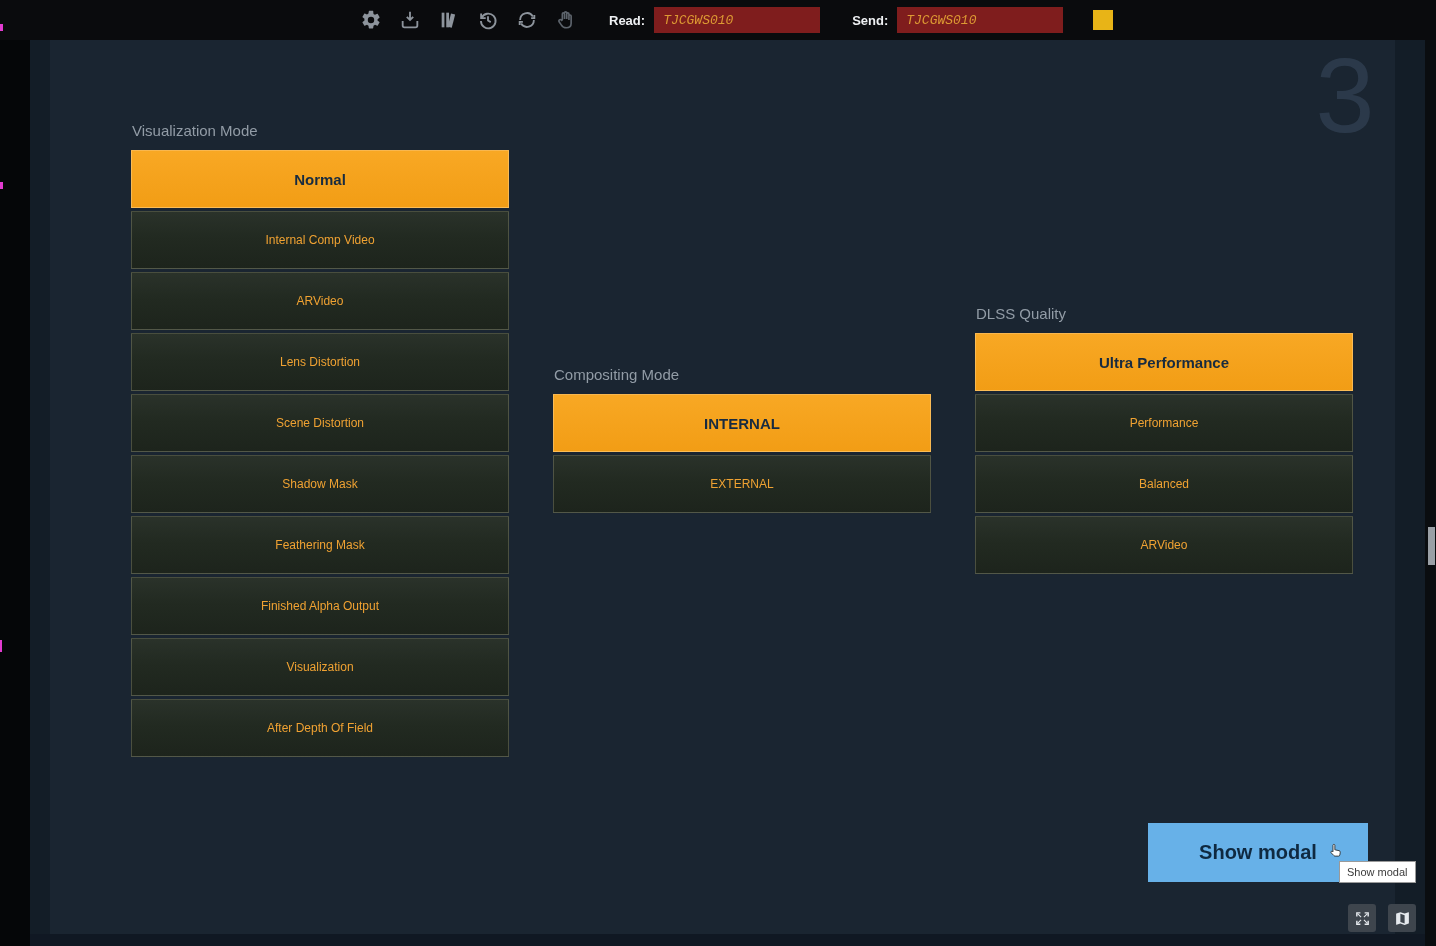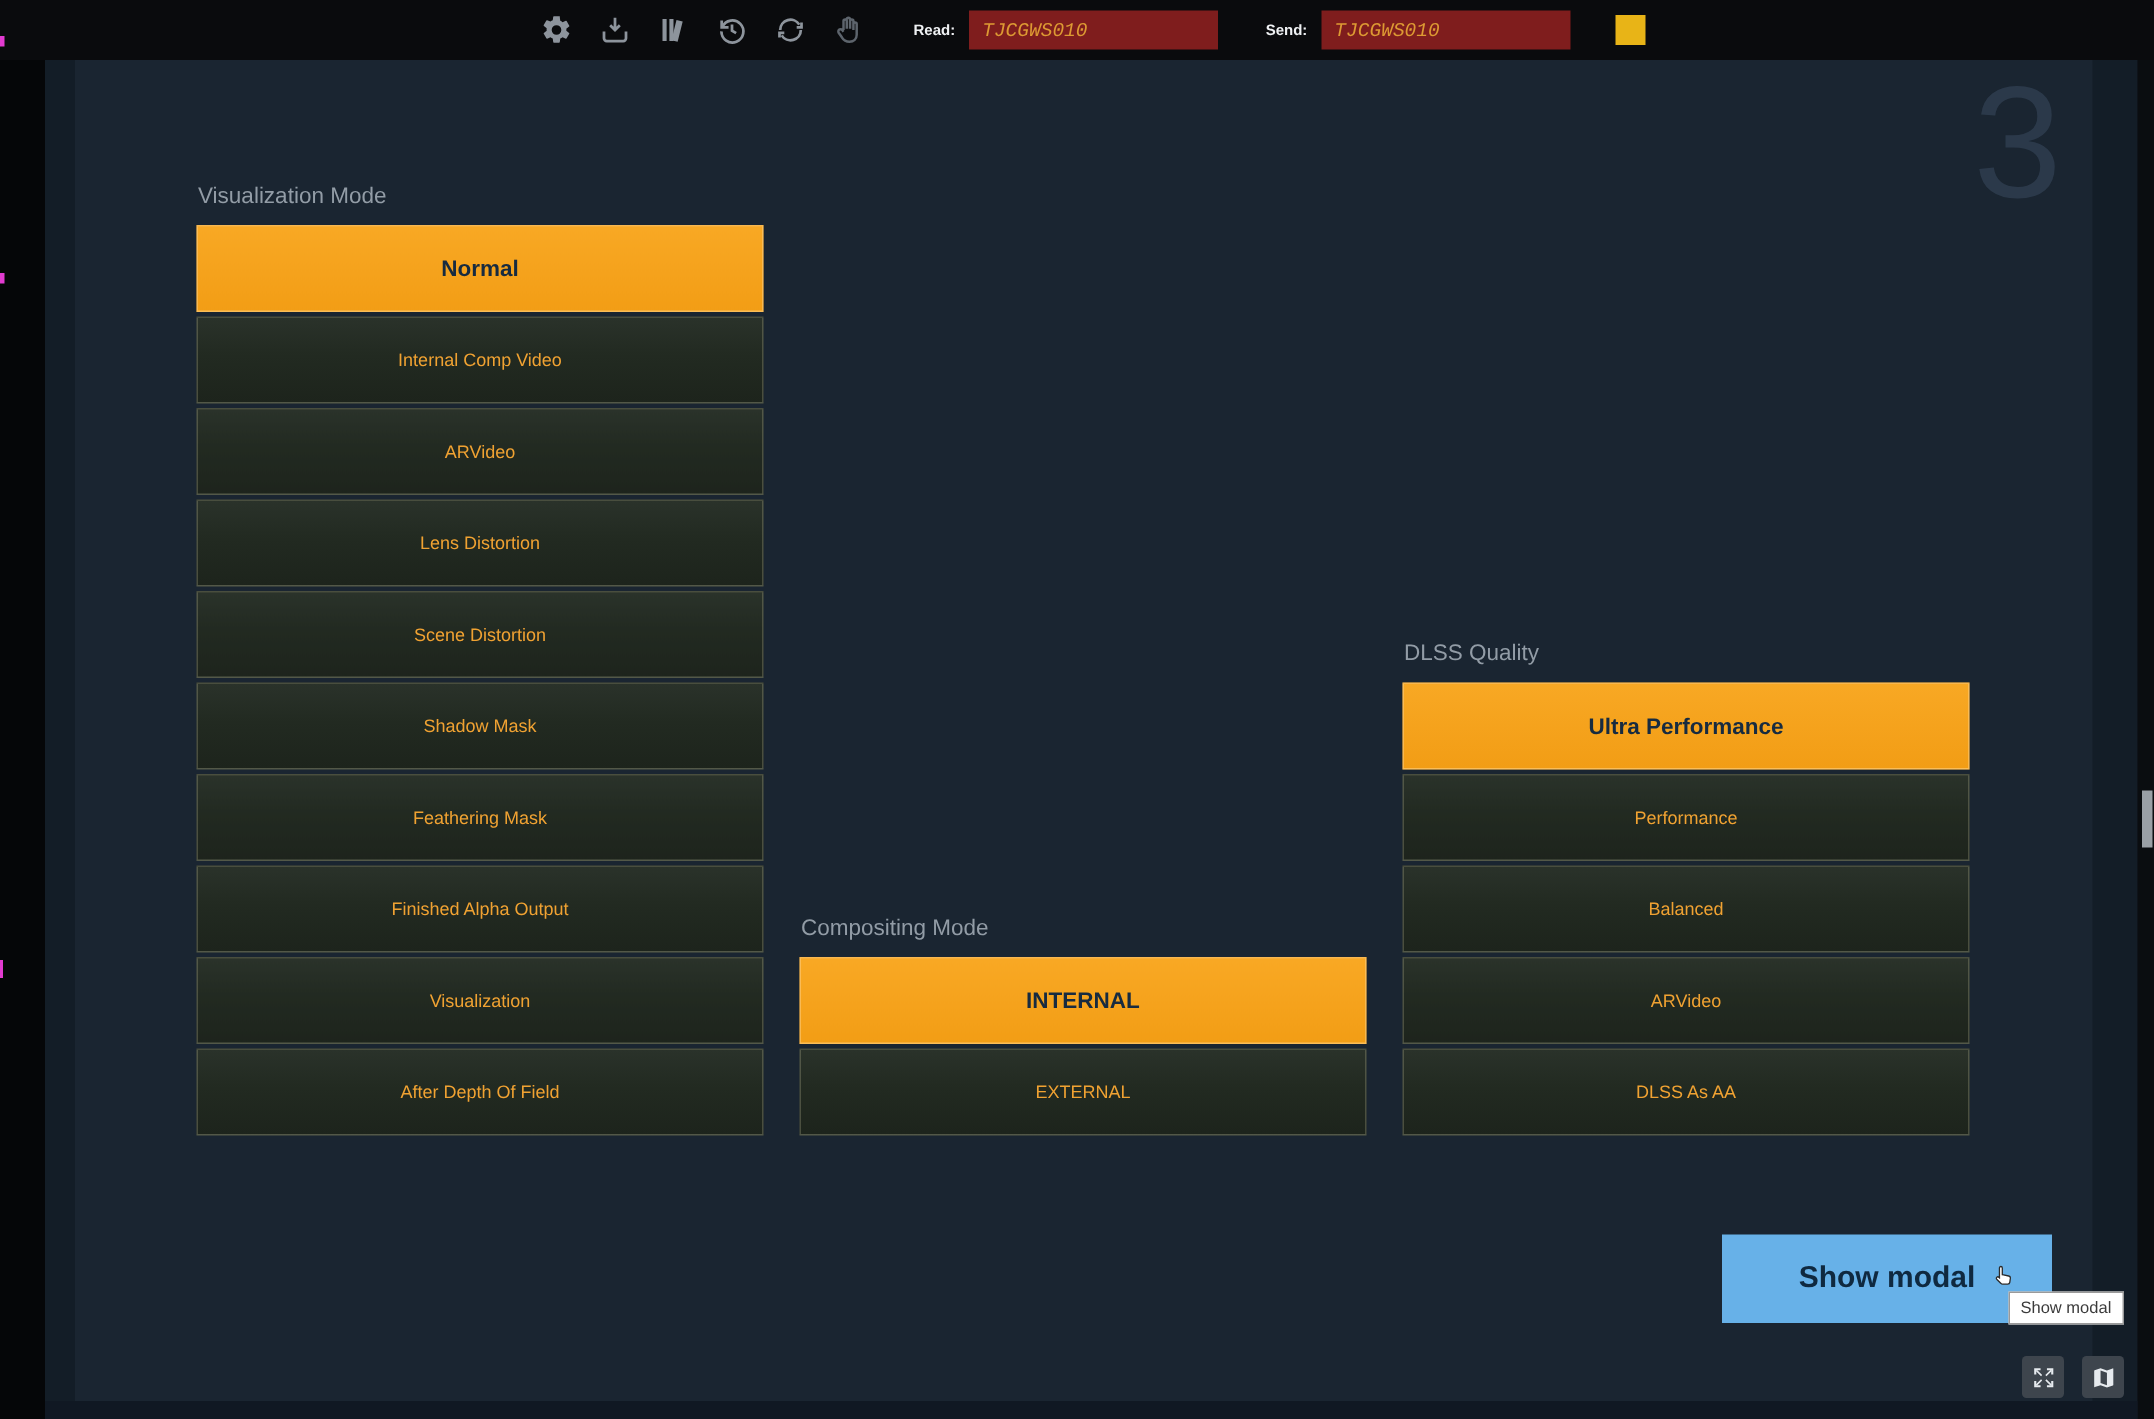--- a/index.html
+++ b/index.html
@@ -11,41 +11,41 @@
   
   .topbar{
     position:absolute;left:0;top:0;width:1436px;height:40px;
     background:#0a0b0d;display:flex;align-items:center;z-index:30;
   }
   .tb-icons{display:flex;align-items:center;gap:17px;margin-left:360px;}
   .tb-icon{width:22px;height:22px;color:#8d949c;display:inline-flex;cursor:pointer;}
   .tb-icon svg{width:100%;height:100%;}
   .tb-icon.dim{color:#5d646c;}
   .tb-group{display:flex;align-items:center;gap:9px;margin-left:32px;}
-  .tb-label{color:#eff1f3;font-size:10px;font-weight:700;}
+  .tb-label{color:#eff1f3;font-size:13px;font-weight:700;}
   .tb-input{
     width:148px;height:26px;background:#7f1d1d;border:none;outline:none;
     color:#dd9a33;font-style:italic;font-size:13px;padding:0 9px;
     font-family:Liberation Mono, monospace;
   }
   .swatch{width:20px;height:20px;margin-left:30px;cursor:pointer;}
   
   .left-strip{position:absolute;left:0;top:40px;width:30px;height:906px;background:#050608;}
   .right-strip{position:absolute;right:0;top:40px;width:11px;height:906px;background:#0a0d10;}
   .scroll-thumb{position:absolute;left:1428px;top:527px;width:7px;height:38px;background:#9aa0a6;z-index:31;}
   .artifact{position:absolute;background:#e23bd0;z-index:32;}
   .main{position:absolute;left:30px;top:40px;width:1395px;height:906px;background:#131d27;}
   .panel{position:absolute;left:50px;top:40px;width:1345px;height:894px;background:#1a2531;}
   .watermark{
     position:absolute;left:1305px;top:40px;width:80px;text-align:center;
     font-size:106px;font-weight:300;line-height:1.05;
     color:rgba(130,160,200,0.17);user-select:none;z-index:5;
   }
   
-  .columns{position:absolute;left:131px;top:122px;display:flex;align-items:flex-end;gap:24px;z-index:10;}
+  .columns{position:absolute;left:131px;top:122px;display:flex;align-items:center;gap:44px;z-index:10;}
   .column{width:378px;display:flex;flex-direction:column;}
   .group-label{color:#929ca6;font-size:15px;margin:0 0 8px 1px;height:20px;}
   .opt{
     height:58px;margin-bottom:3px;
     border:1px solid rgba(190,188,150,0.28);
     background:linear-gradient(180deg,#2a322a 0%,#222a21 45%,#1d241c 100%);
     color:#f0a232;font-size:12px;cursor:pointer;
     font-family:"Liberation Sans",sans-serif;
   }
   .opt.active{
@@ -157,21 +157,20 @@
       <div class="group-label">Compositing Mode</div>
       <button type="button" class="opt active">INTERNAL</button>
       <button type="button" class="opt">EXTERNAL</button>
     </div>
     <div class="column">
       <div class="group-label">DLSS Quality</div>
       <button type="button" class="opt active">Ultra Performance</button>
       <button type="button" class="opt">Performance</button>
       <button type="button" class="opt">Balanced</button>
       <button type="button" class="opt">ARVideo</button>
-      <button type="button" class="opt">DLSS As AA</button>
     </div>
   </div>
 
 <button class="show-modal" type="button">Show modal</button>
 <span class="cursor-icon" id="cursor-icon"><svg viewBox="0 0 24 24">
       <path d="M10 4.2c.7 0 1.2.55 1.2 1.25v5.7l1 .15 4.4.9c.9.18 1.5.95 1.4 1.85l-.5 3.6c-.12.85-.85 1.45-1.7 1.45h-4.3c-.55 0-1.05-.2-1.4-.62L6.5 14.9c-.45-.53-.4-1.3.12-1.74.47-.4 1.15-.37 1.6.05l.58.55V5.45c0-.7.5-1.25 1.2-1.25z" fill="#fff" stroke="#2b2b2b" stroke-width="1.1"></path>
     </svg></span>
 <div class="tooltip">Show modal</div>
 
 <div class="footer-icons" id="footer-icons">

